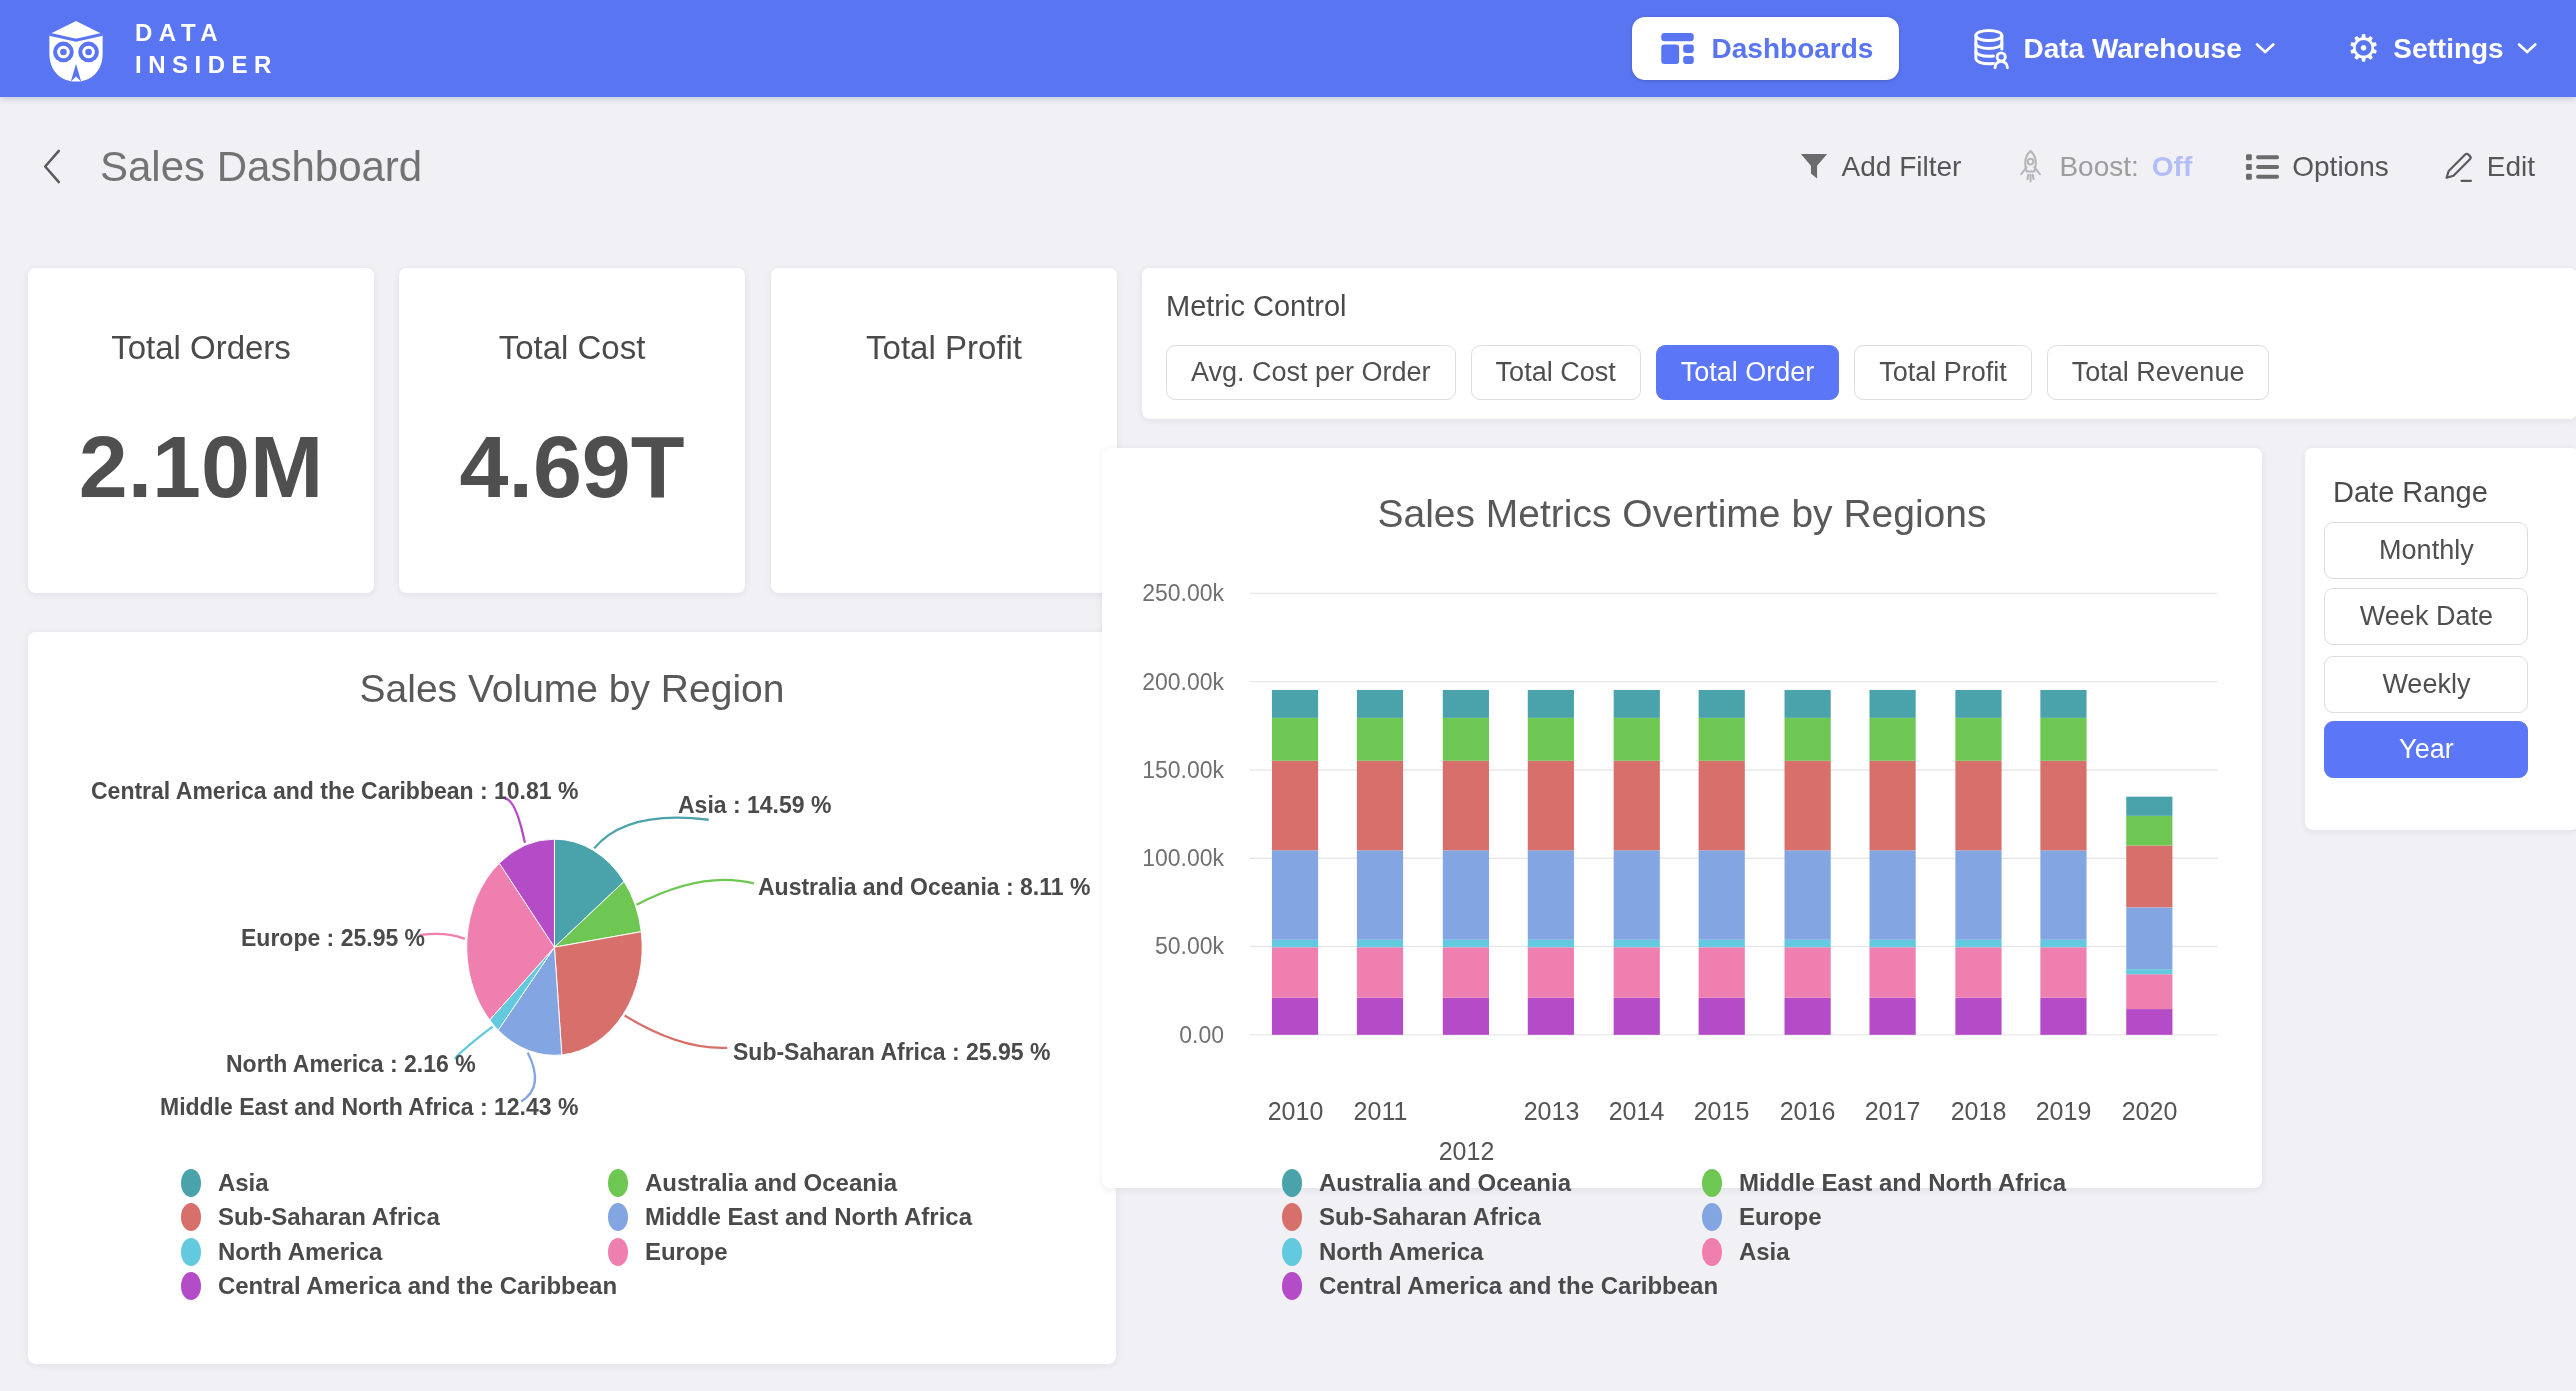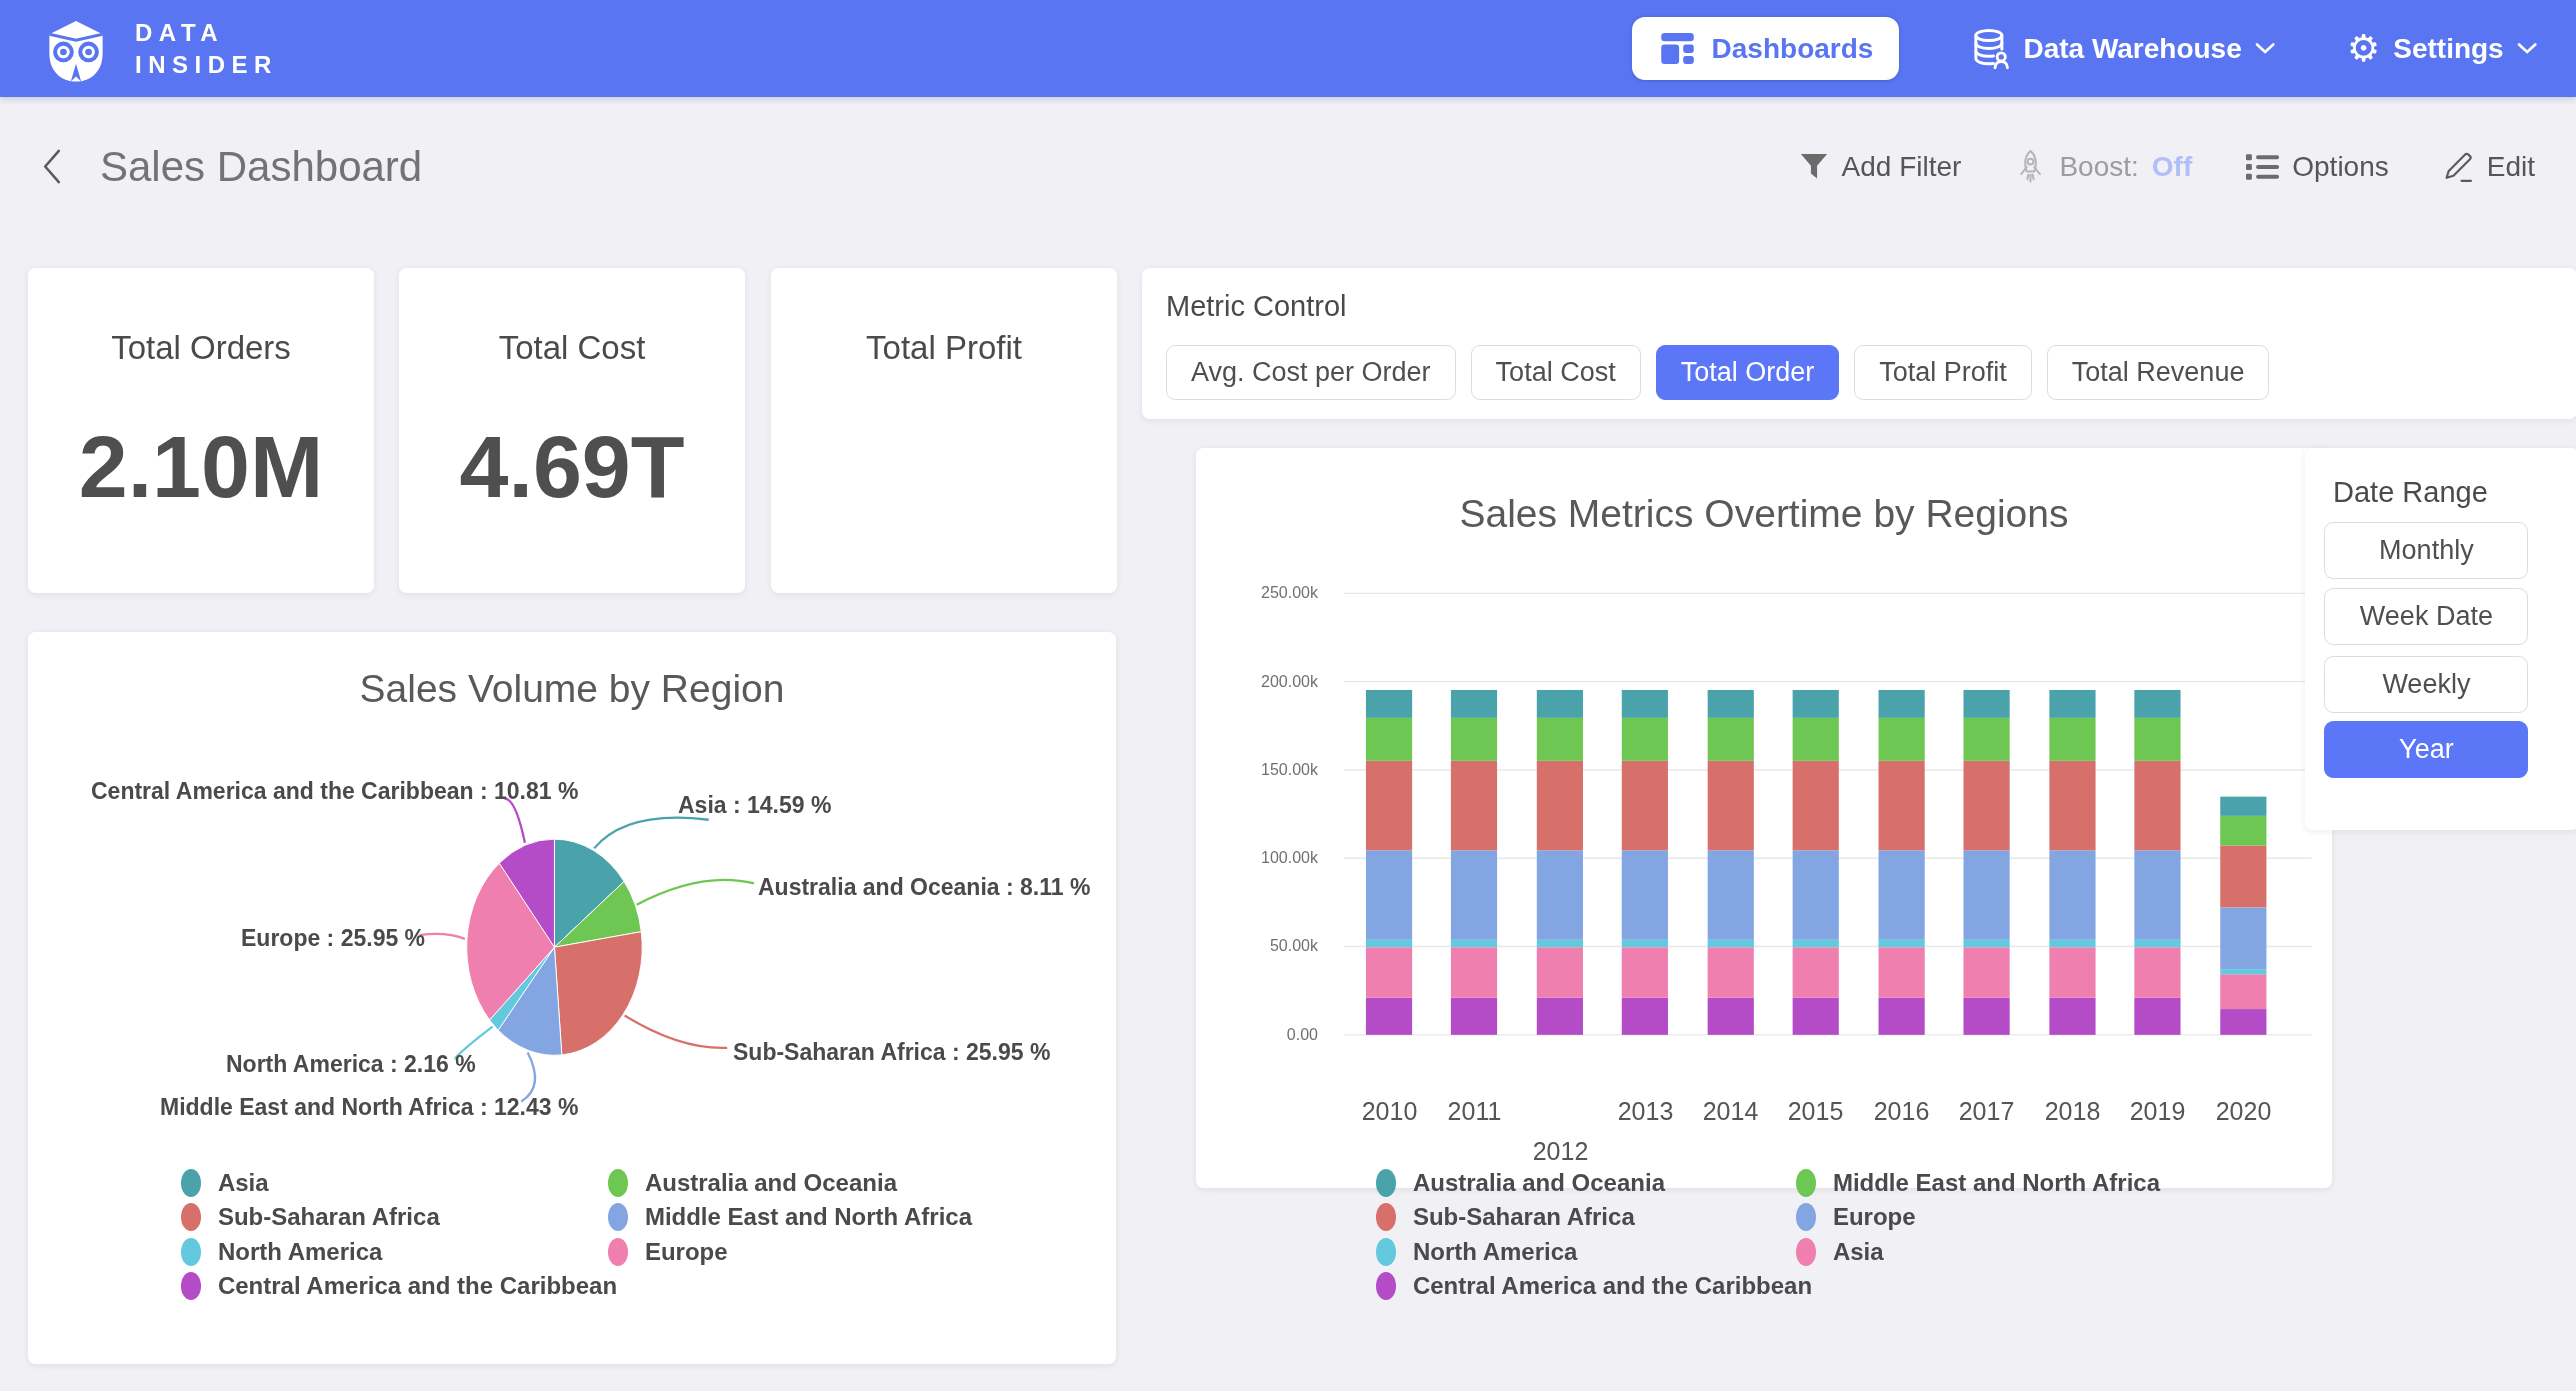--- a/index.html
+++ b/index.html
@@ -43,21 +43,21 @@
   .date-btn{position:absolute;left:19.4px;width:204px;height:57px;display:flex;align-items:center;justify-content:center;
             border:1.8px solid #dcdcdc;border-radius:9.2px;background:#fff;font-size:27px;color:#4f4f4f;
             box-sizing:border-box;cursor:pointer;}
   .date-btn.selected{background:#5b76f7;border-color:#5b76f7;color:#fff;}
 
   .chart-title{position:absolute;left:0;width:100%;text-align:center;font-size:39px;color:#595959;}
   .pie-label{position:absolute;font-size:23px;font-weight:700;color:#4a4a4a;white-space:nowrap;}
   .legend-item{position:absolute;display:flex;align-items:center;gap:16.6px;height:28px;}
   .legend-dot{width:20.3px;height:28px;border-radius:50%;flex:0 0 auto;}
   .legend-text{font-size:24px;font-weight:700;color:#4a4a4a;white-space:nowrap;}
-  .tick-label{position:absolute;text-align:right;font-size:16px;color:#707070;height:30px;line-height:30px;}
+  .tick-label{position:absolute;text-align:right;font-size:23px;color:#707070;height:30px;line-height:30px;}
   .year-label{position:absolute;text-align:center;font-size:25px;color:#555;}
   svg{display:block;}
   .abs-fill{position:absolute;left:0;top:0;}
 </style>
 </head>
 <body>
 
 <div class="app">
 
   <div class="navbar">
@@ -248,21 +248,21 @@
       <div class="legend-item" style="left:580px;top:571px;">
         <span class="legend-dot" style="background:#83a6e3;"></span>
         <span class="legend-text">Middle East and North Africa</span>
       </div>
       <div class="legend-item" style="left:580px;top:606px;">
         <span class="legend-dot" style="background:#ef7fae;"></span>
         <span class="legend-text">Europe</span>
       </div>
     </div>
 
-  <div class="card" id="bar-card" style="left:1196px;top:448px;width:1136px;height:740px;">
+  <div class="card" id="bar-card" style="left:1102px;top:448px;width:1136px;height:740px;padding-left:24px;">
     <div class="chart-title" style="top:44px;">Sales Metrics Overtime by Regions</div>
   <svg class="abs-fill" width="1136" height="916" viewBox="0 0 1230 991">
         <line x1="160" y1="635.0" x2="1208" y2="635.0" stroke="#e8e8e8" stroke-width="1.5"></line>
         <line x1="160" y1="539.4" x2="1208" y2="539.4" stroke="#e8e8e8" stroke-width="1.5"></line>
         <line x1="160" y1="443.8" x2="1208" y2="443.8" stroke="#e8e8e8" stroke-width="1.5"></line>
         <line x1="160" y1="348.2" x2="1208" y2="348.2" stroke="#e8e8e8" stroke-width="1.5"></line>
         <line x1="160" y1="252.6" x2="1208" y2="252.6" stroke="#e8e8e8" stroke-width="1.5"></line>
         <line x1="160" y1="157.0" x2="1208" y2="157.0" stroke="#e8e8e8" stroke-width="1.5"></line>
         <rect x="184" y="594.7" width="50" height="40.3" fill="#b44bc7"></rect>
         <rect x="184" y="540.2" width="50" height="54.5" fill="#ef7fae"></rect>

